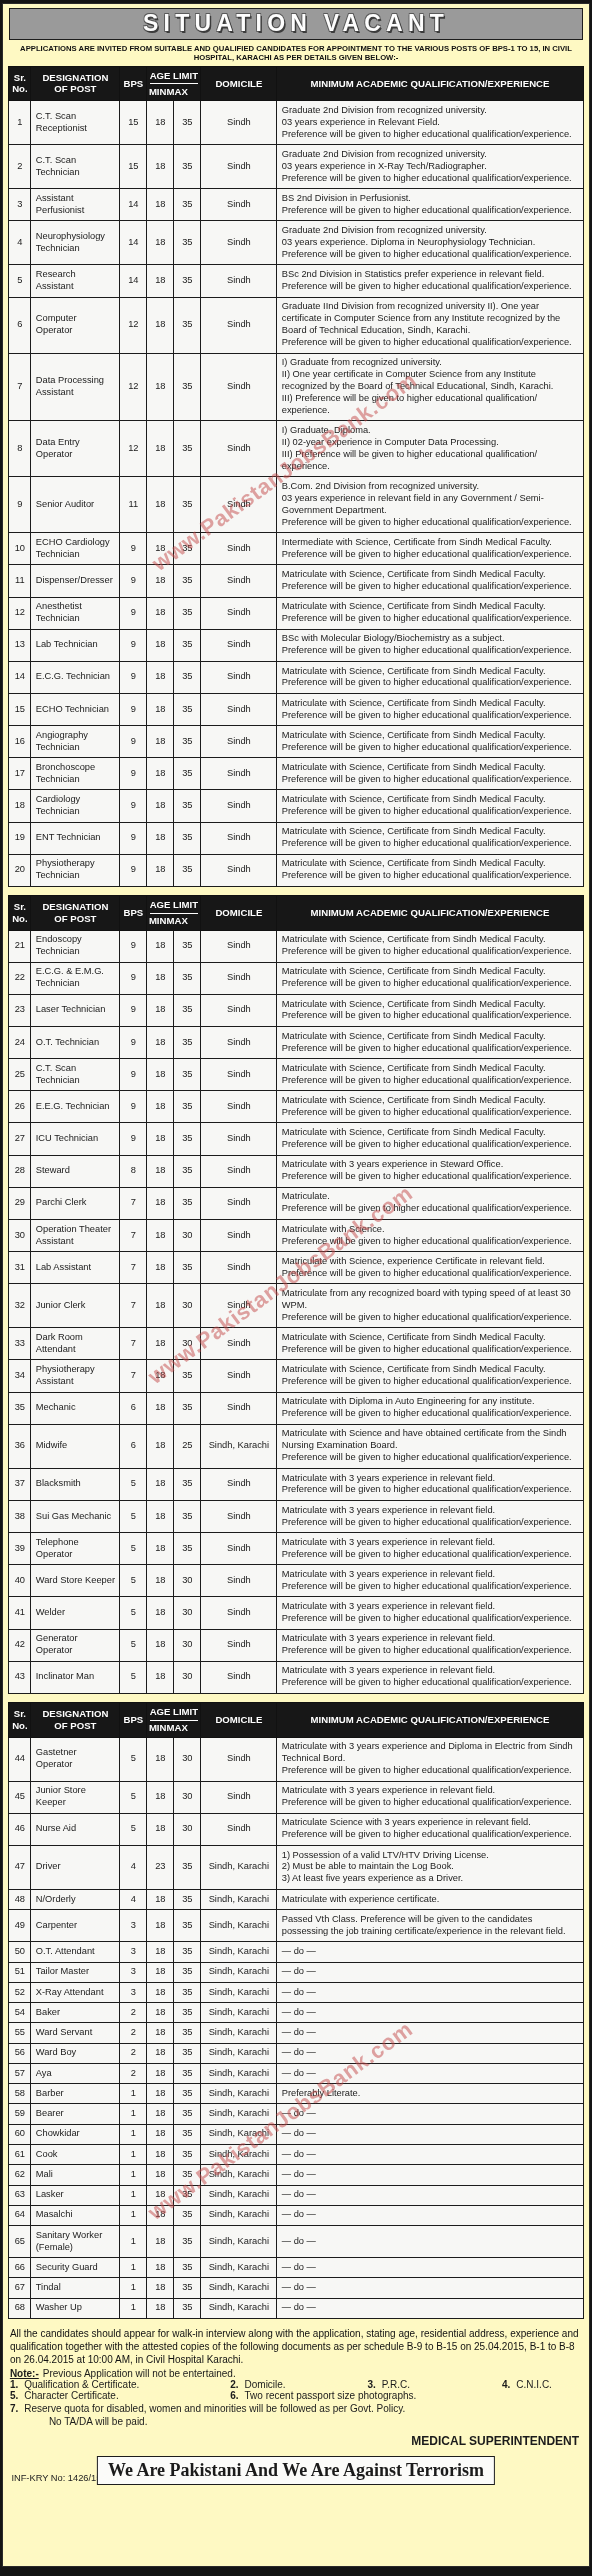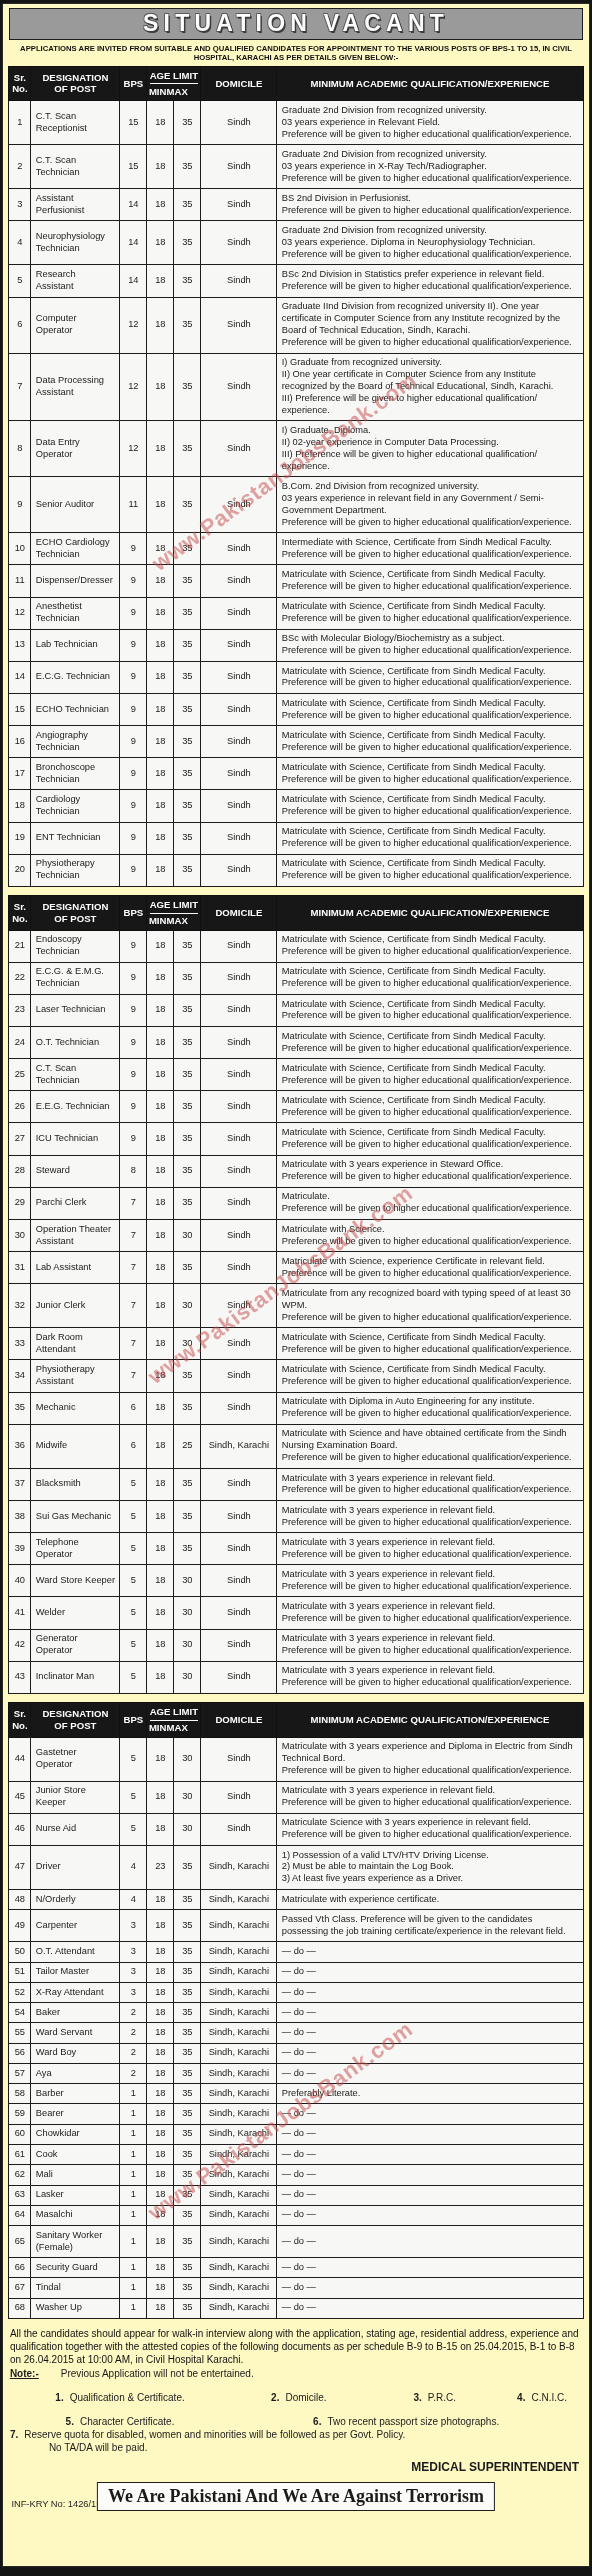--- a/index.html
+++ b/index.html
@@ -54,22 +54,22 @@
     color:rgba(196,74,74,0.5);transform:rotate(-36deg);transform-origin:left center;
     letter-spacing:0.7px;pointer-events:none;z-index:5;
   }
   #wm1{left:152px;top:549px;}
   #wm2{left:148px;top:1362px;}
   #wm3{left:148px;top:2198px;}
   
   .footer{margin-top:1.5px;padding:0 1.5px;}
   .fpara{font-size:10px;line-height:1.32;color:#111;}
   .fnote{font-size:10px;margin-top:1.5px;}
-  .notelbl{font-weight:bold;text-decoration:underline;margin-right:22px;}
-  .fitems{display:grid;font-size:10px;margin-top:13px;text-align:center;}
+  .notelbl{font-weight:bold;text-decoration:underline;margin-right:4px;}
+  .fitems{display:grid;font-size:10px;margin-top:0;}
   .r1{grid-template-columns:38.5% 24% 23.5% 14%;}
   .r2{grid-template-columns:38.5% 61.5%;}
   .fitem .fnum{font-weight:bold;margin-right:6px;}
   .fline7{font-size:10px;margin-top:2.2px;}
   .fline7 .fnum{font-weight:bold;margin-right:6px;}
   .notada{font-size:10px;margin:1.5px 0 0 19px;padding-left:20px;}
   .sig{text-align:right;font-weight:bold;font-size:12px;margin-top:7.4px;padding-right:3px;}
   .bottomrow{position:relative;height:30px;margin-top:6px;}
   .ref{position:absolute;left:1.5px;bottom:1.5px;font-size:9.3px;color:#222;}
   .sloganbox{

